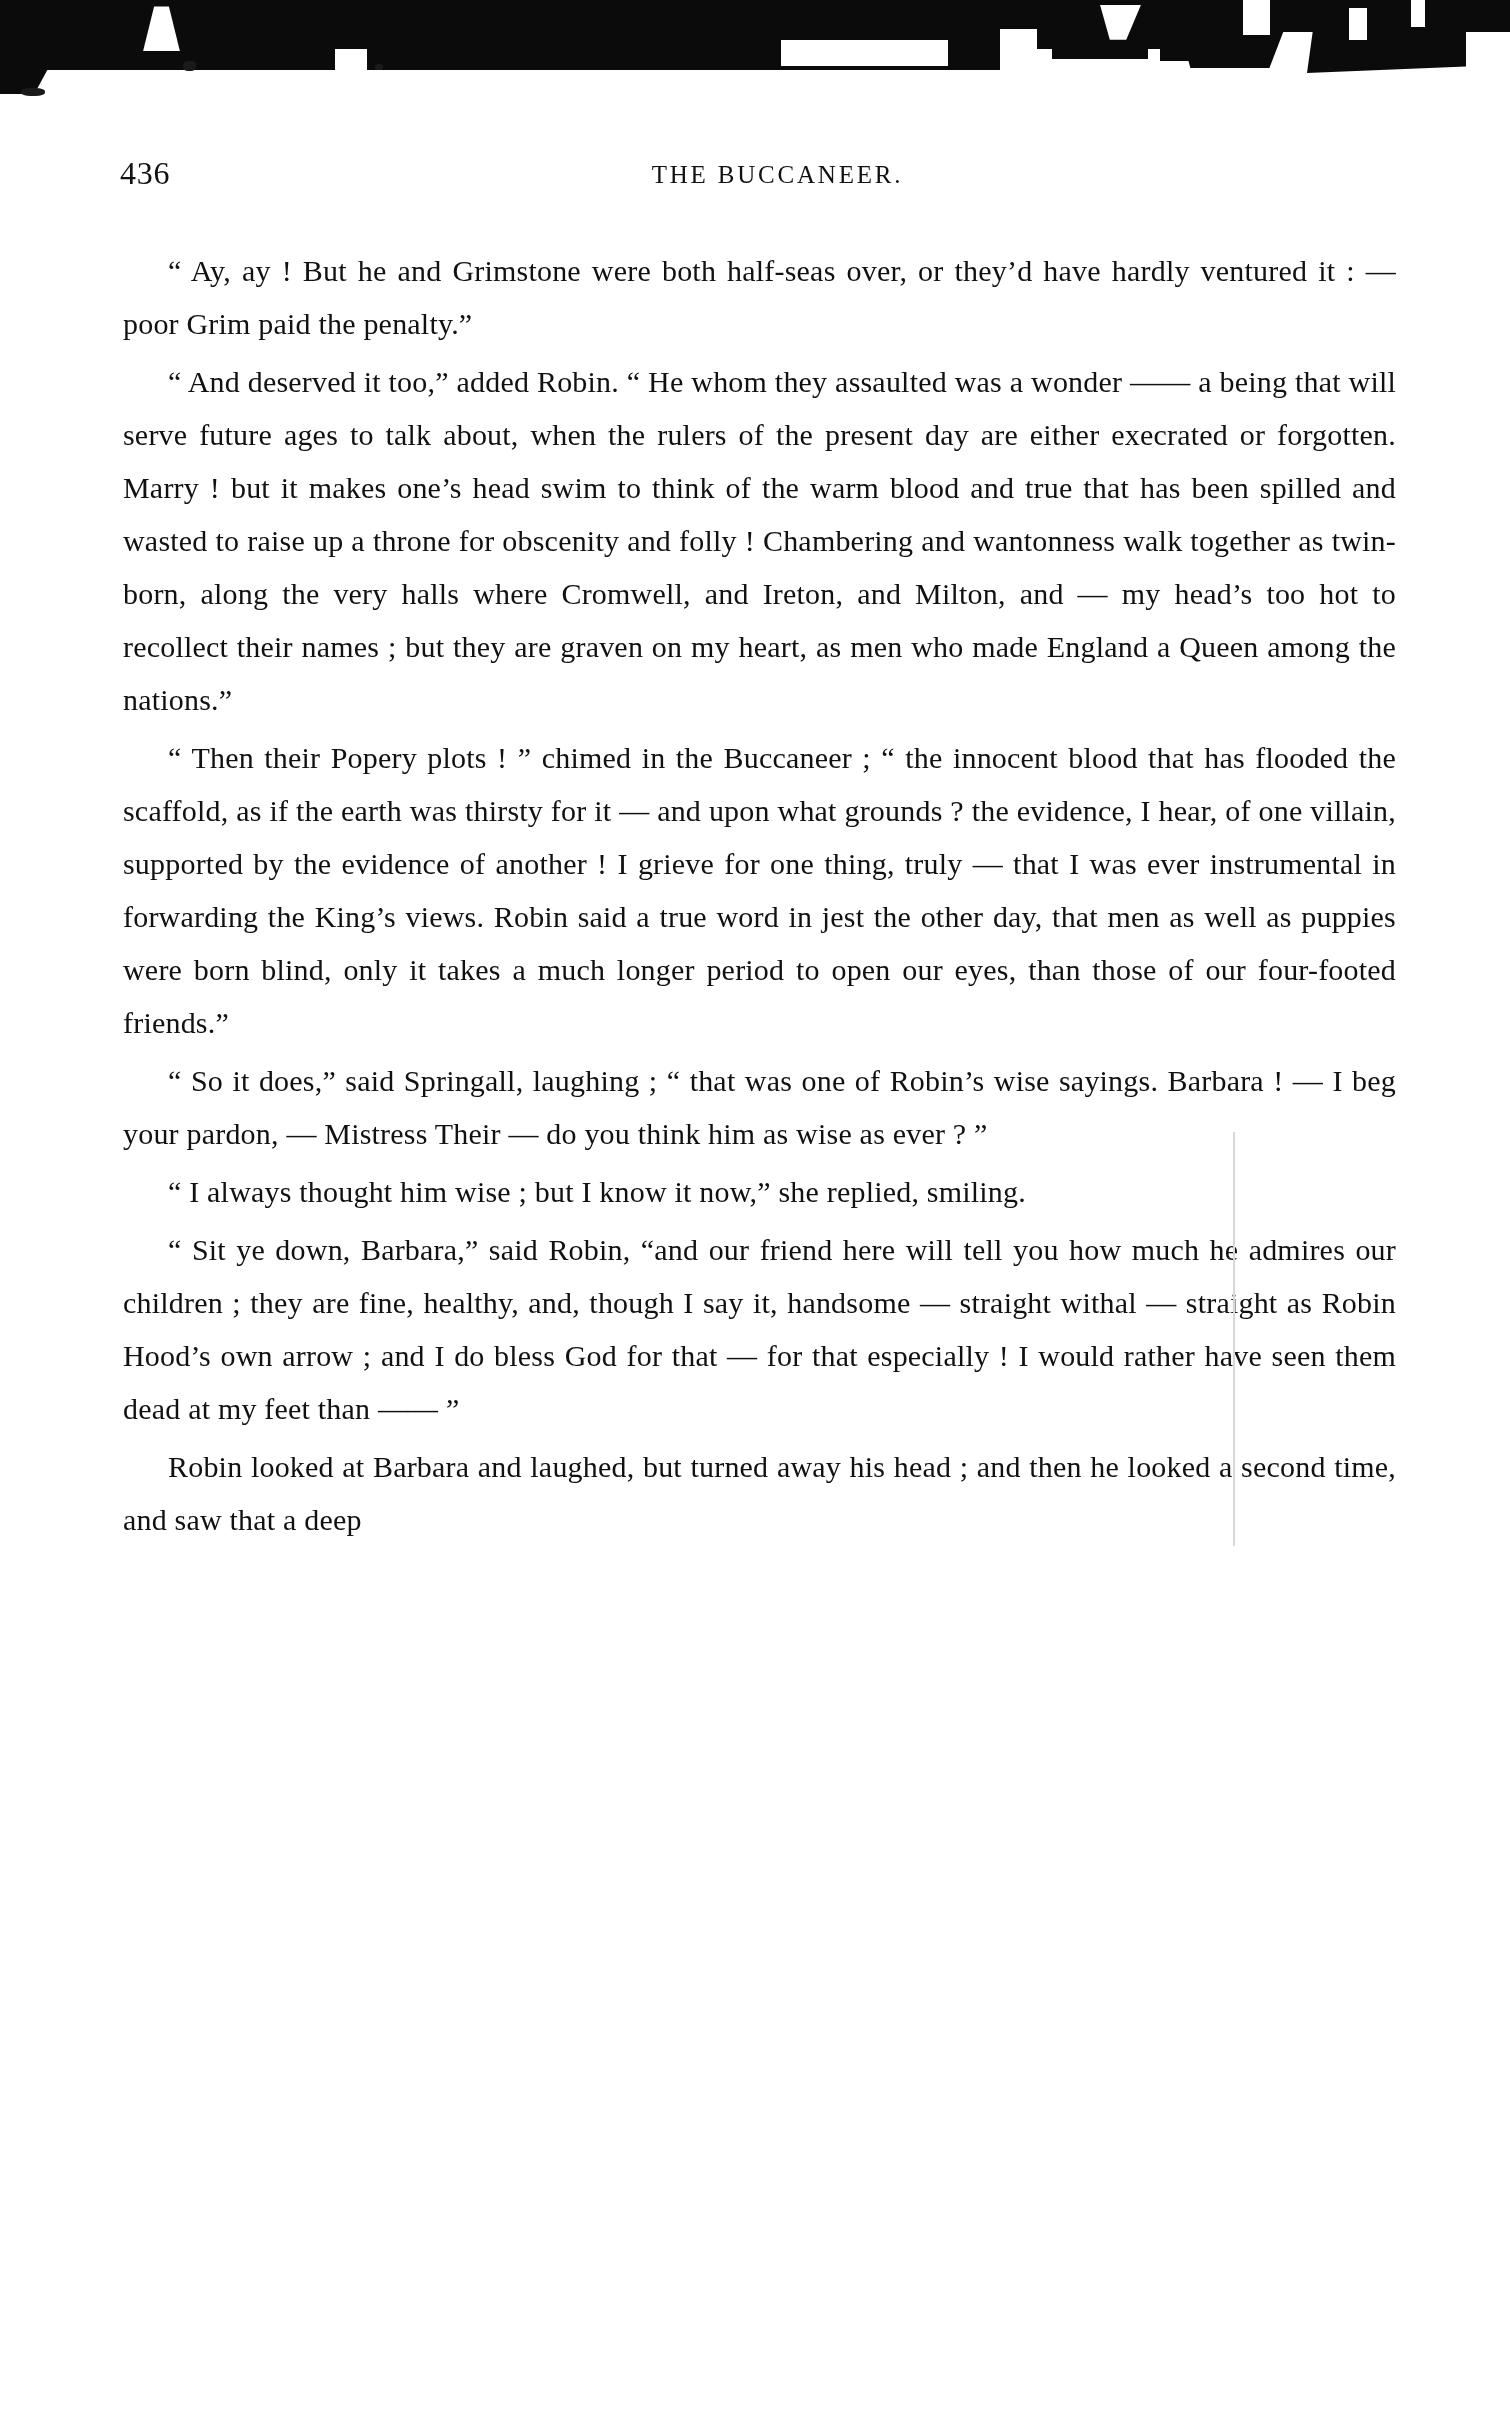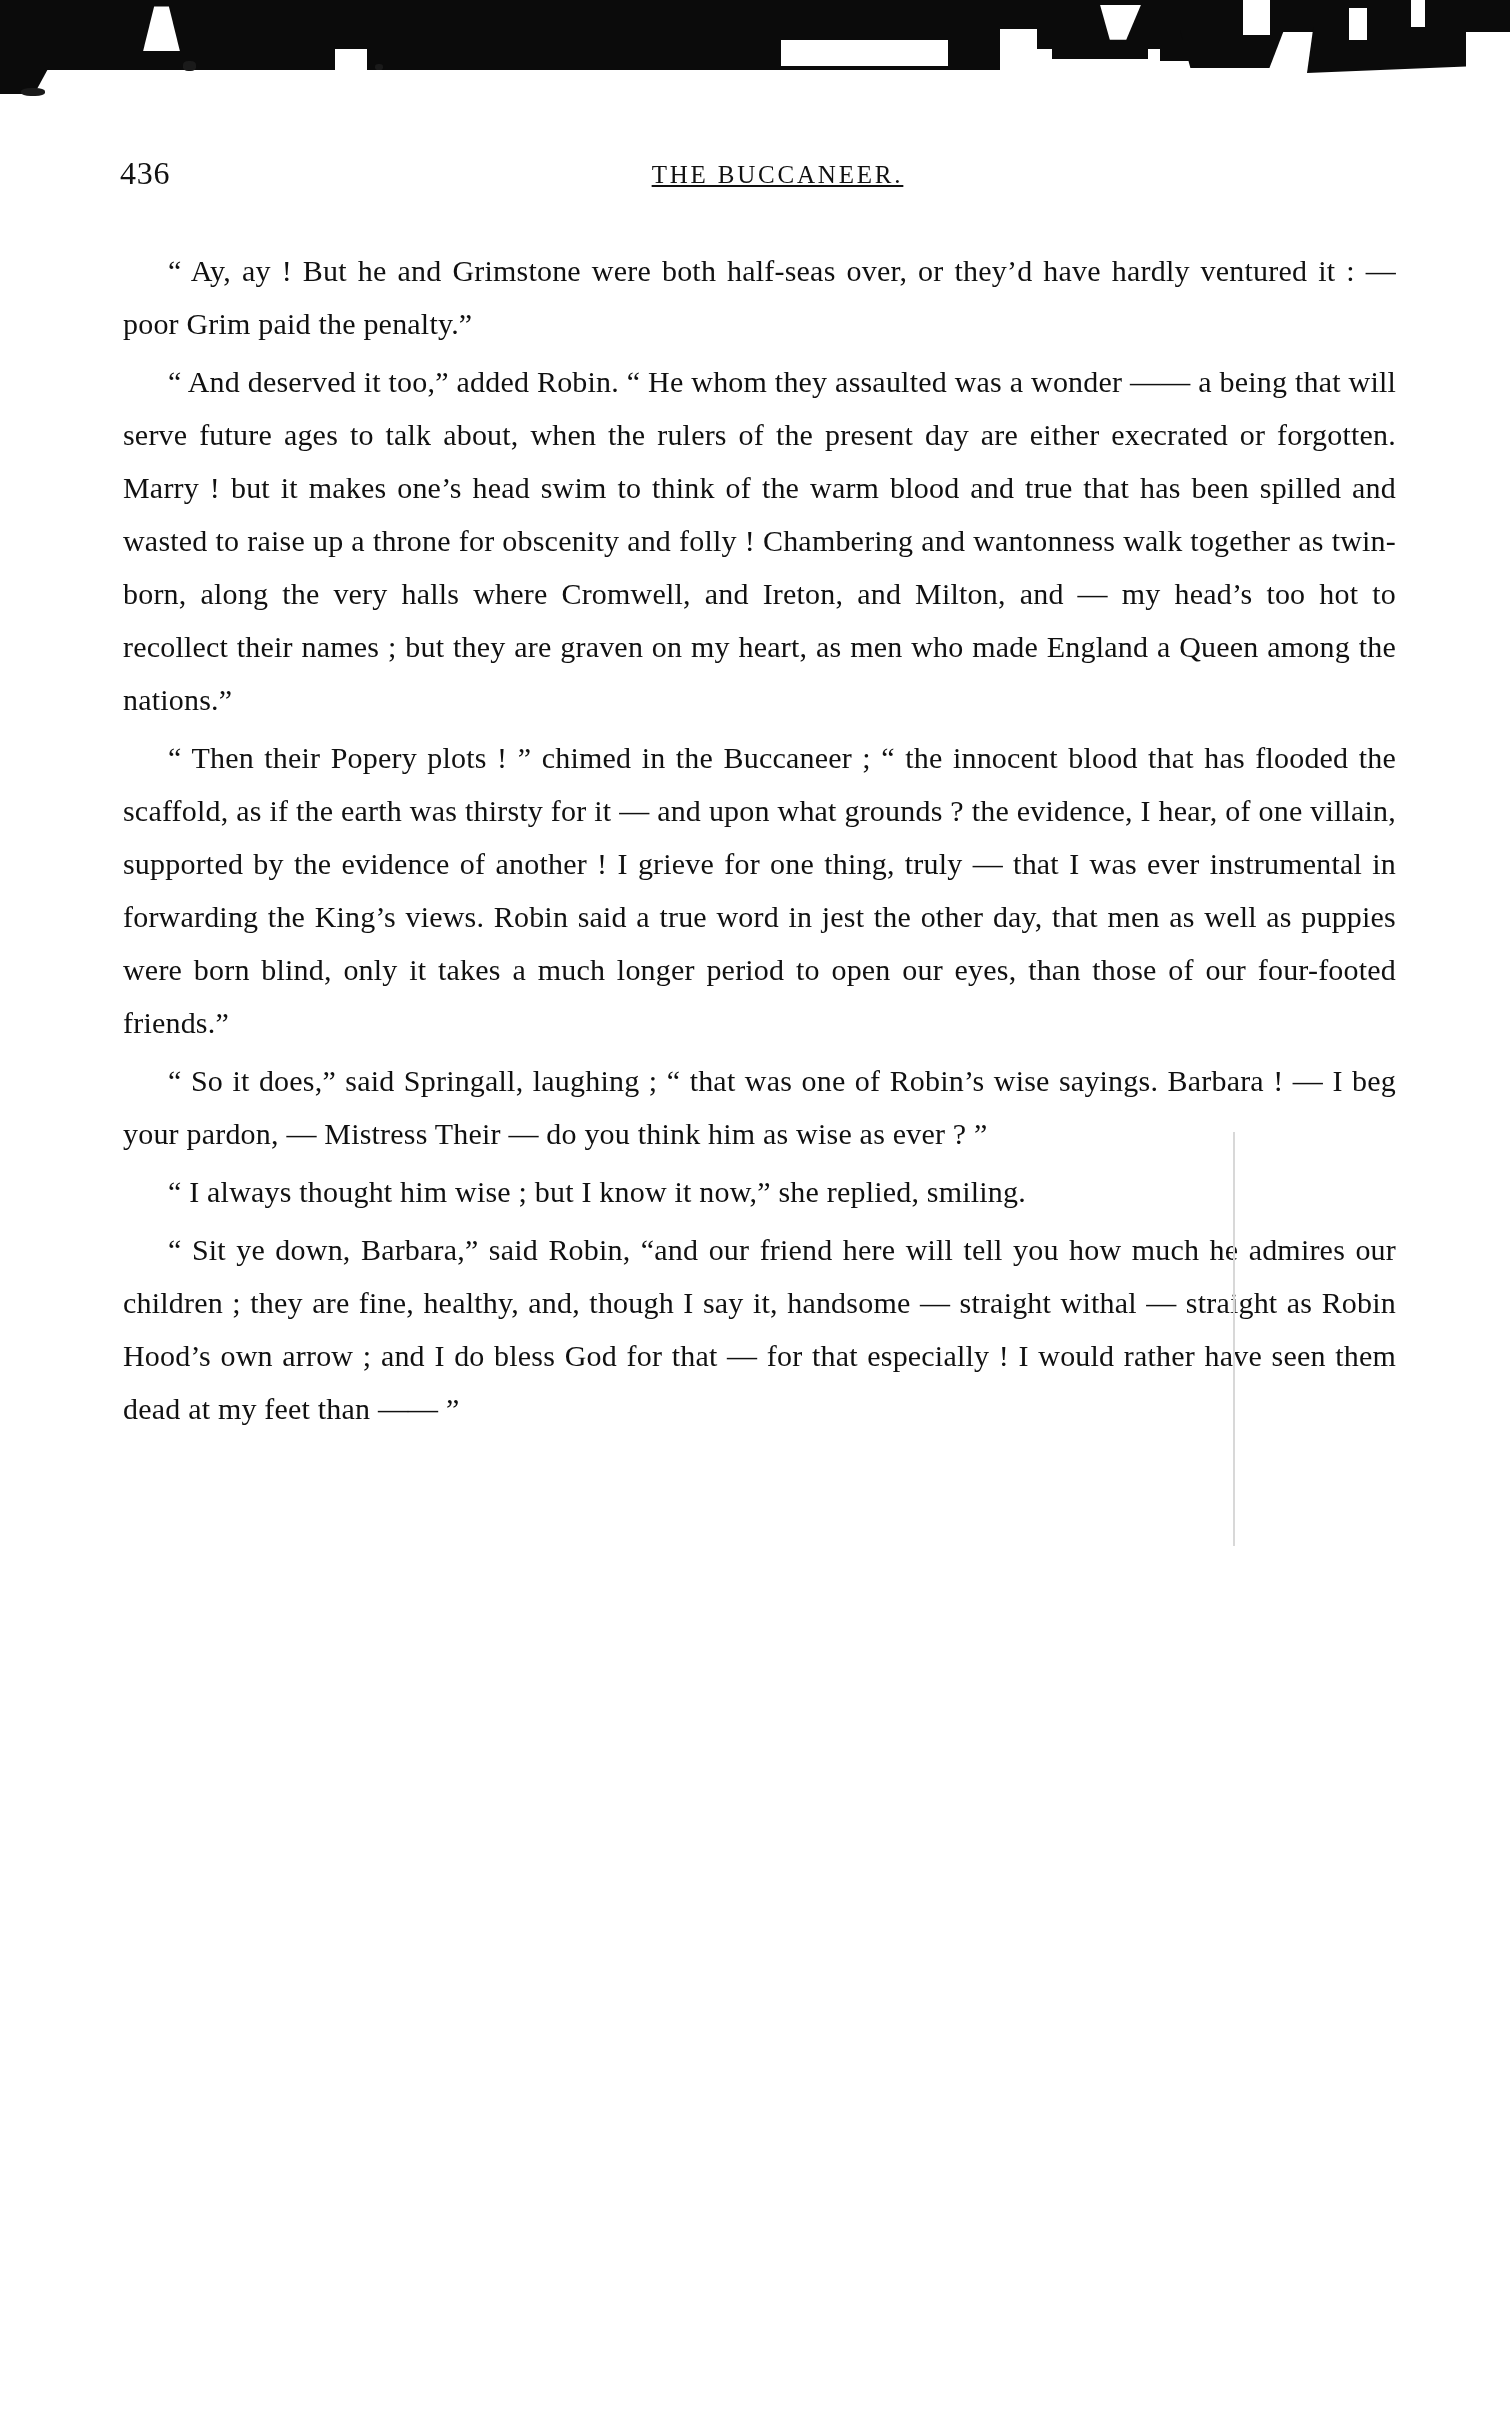--- a/index.html
+++ b/index.html
@@ -83,21 +83,20 @@
   }
   .head-title {
     position: absolute;
     left: 0;
     right: 0;
     top: 6.4px;
     text-align: center;
     font-size: 25px;
     letter-spacing: 2.8px;
     padding-left: 32px;
-    text-decoration: underline;
   }
   .body-text {
     position: absolute;
     left: 118px;
     top: 239px;
     width: 1283px;
     font-size: 30px;
     line-height: 53px;
     text-align: justify;
     text-justify: inter-word;
@@ -150,17 +149,18 @@
     <div class="head-title">THE BUCCANEER.</div>
   </div>
 
   <div class="body-text">
     <p>“ Ay, ay ! But he and Grimstone were both half-seas over, or they’d have hardly ventured it : — poor Grim paid the penalty.”</p>
     <p>“ And deserved it too,” added Robin.  “ He whom they assaulted was a wonder —— a being that will serve future ages to talk about, when the rulers of the present day are either execrated or forgotten.  Marry ! but it makes one’s head swim to think of the warm blood and true that has been spilled and wasted to raise up a throne for obscenity and folly !   Chambering and wantonness walk together as twin-born, along the very halls where Cromwell, and Ireton, and Milton, and — my head’s too hot to recollect their names ; but they are graven on my heart, as men who made England a Queen among the nations.”</p>
     <p>“ Then their Popery plots ! ” chimed in the Buccaneer ; “ the innocent blood that has flooded the scaffold, as if the earth was thirsty for it — and upon what grounds ?  the evidence, I hear, of one villain, supported by the evidence of another !   I grieve for one thing, truly — that I was ever instrumental in forwarding the King’s views.   Robin said a true word in jest the other day, that men as well as puppies were born blind, only it takes a much longer period to open our eyes, than those of our four-footed friends.”</p>
     <p>“ So it does,” said Springall, laughing ; “ that was one of Robin’s wise sayings.  Barbara ! — I beg your pardon, — Mistress Their — do you think him as wise as ever ? ”</p>
     <p>“ I always thought him wise ; but I know it now,” she replied, smiling.</p>
     <p>“ Sit ye down, Barbara,” said Robin, “and our friend here will tell you how much he admires our children ; they are fine, healthy, and, though I say it, handsome — straight withal — straight as Robin Hood’s own arrow ; and I do bless God for that — for that especially !   I would rather have seen them dead at my feet than —— ”</p>
+    <p>Robin looked at Barbara and laughed, but turned away his head ; and then he looked a second time, and saw that a deep</p>
   </div>
 
   <div class="edge-rule"></div>
 </div>
 
 
 </body></html>

